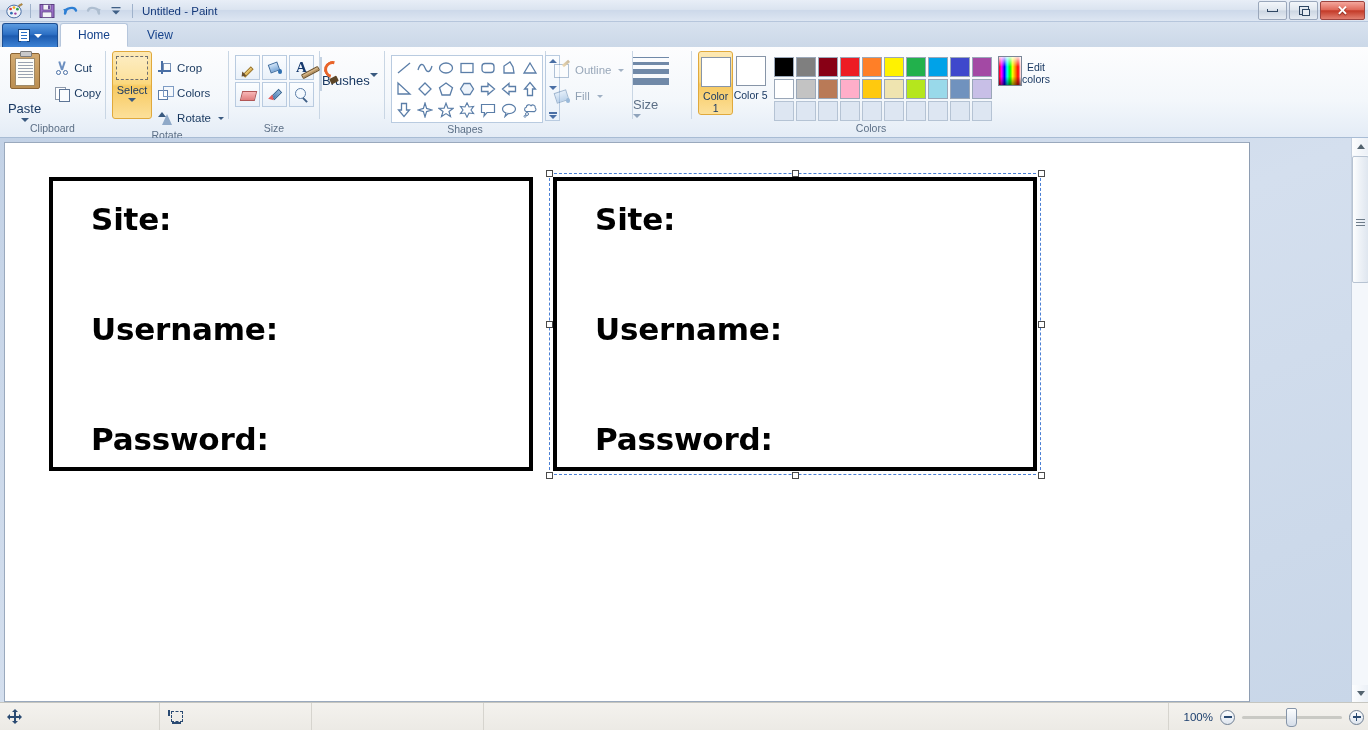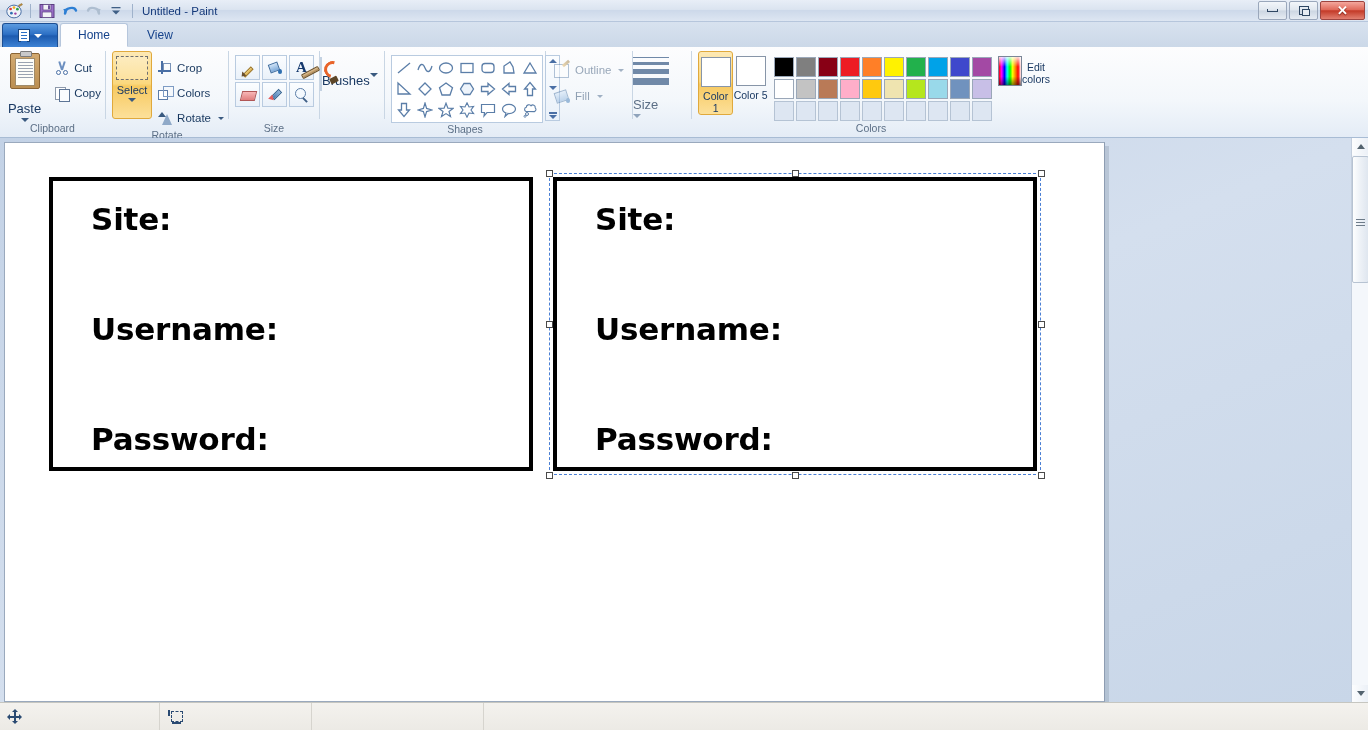--- a/index.html
+++ b/index.html
@@ -371,21 +371,21 @@
     background: linear-gradient(to bottom, rgba(255,255,255,0.85) 0%, rgba(255,255,255,0) 35%, rgba(0,0,0,0) 70%, rgba(0,0,0,0.5) 100%);
   }
 
   
   .workspace {
     position: absolute; top: 138px; left: 0; width: 1368px; height: 564px;
     background: linear-gradient(to bottom right, #c3d2e6 0%, #d4dfee 50%, #c8d6e8 100%);
     overflow: hidden;
   }
   .canvas {
-    position: absolute; left: 4px; top: 4px; width: 1101px; height: 560px;
+    position: absolute; left: 4px; top: 4px; width: 1246px; height: 560px;
     background: #fff; border: 1px solid #9aa9bd; border-right-color:#8e9db2;
   }
   .canvas-shadow {
     position:absolute; left:1105px; top:8px; width:4px; height:556px;
     background: rgba(120,135,155,0.28);
   }
 
   .form-box {
     position: absolute; background: #fff; border: 4px solid #000;
   }
@@ -940,13 +940,26 @@
   </div>
   <div class="sb-cell" style="width:152px">
     <div class="selsize-icon">
         <div class="selsize-arr1"></div>
         <div class="selsize-arr2"></div>
       </div>
     <div class="sb-text"></div>
   </div>
   <div class="sb-cell" style="width:172px"></div>
 
+  <div class="zoom-area">
+    <div class="zoom-pct">100%</div>
+    <div class="zoom-circ">
+        <div class="zc-h"></div>
+      </div>
+    <div class="zoom-track">
+      <div class="zoom-thumb"></div>
+    </div>
+    <div class="zoom-circ">
+        <div class="zc-h"></div>
+        <div class="zc-v"></div>
+      </div>
+  </div>
 </div>
 
 </body></html>

